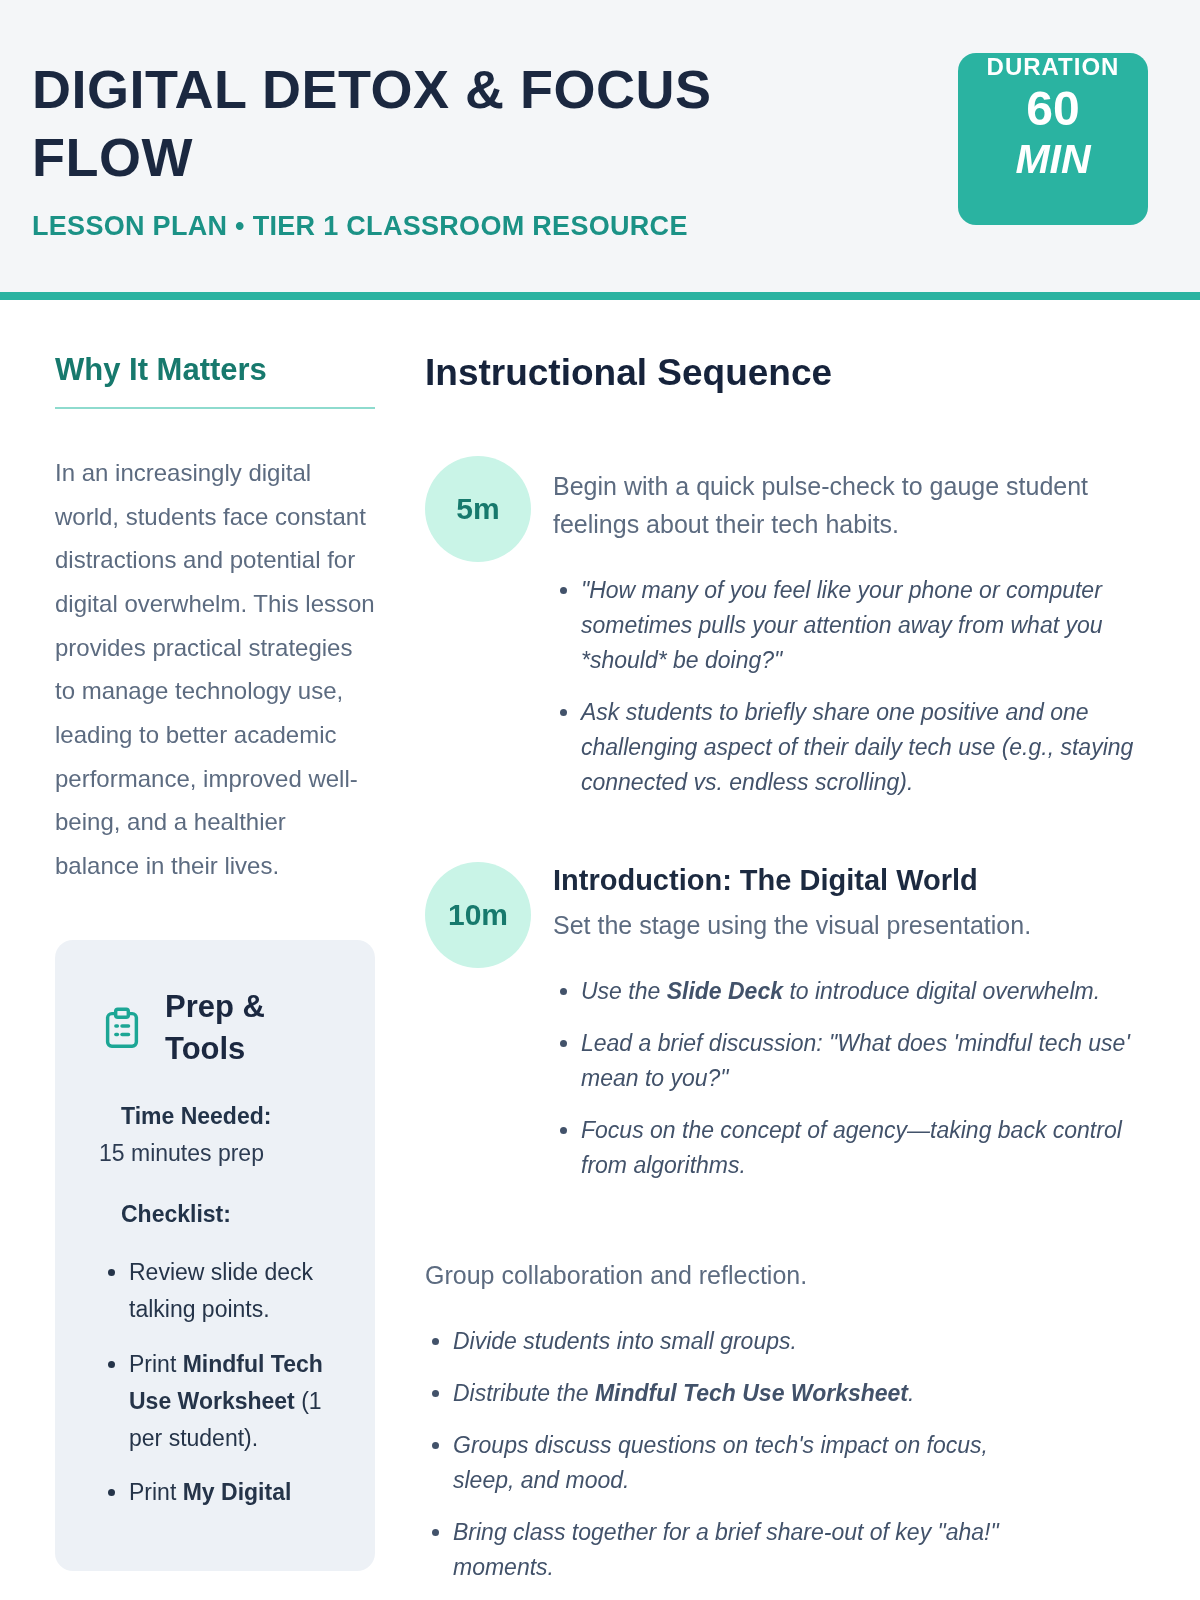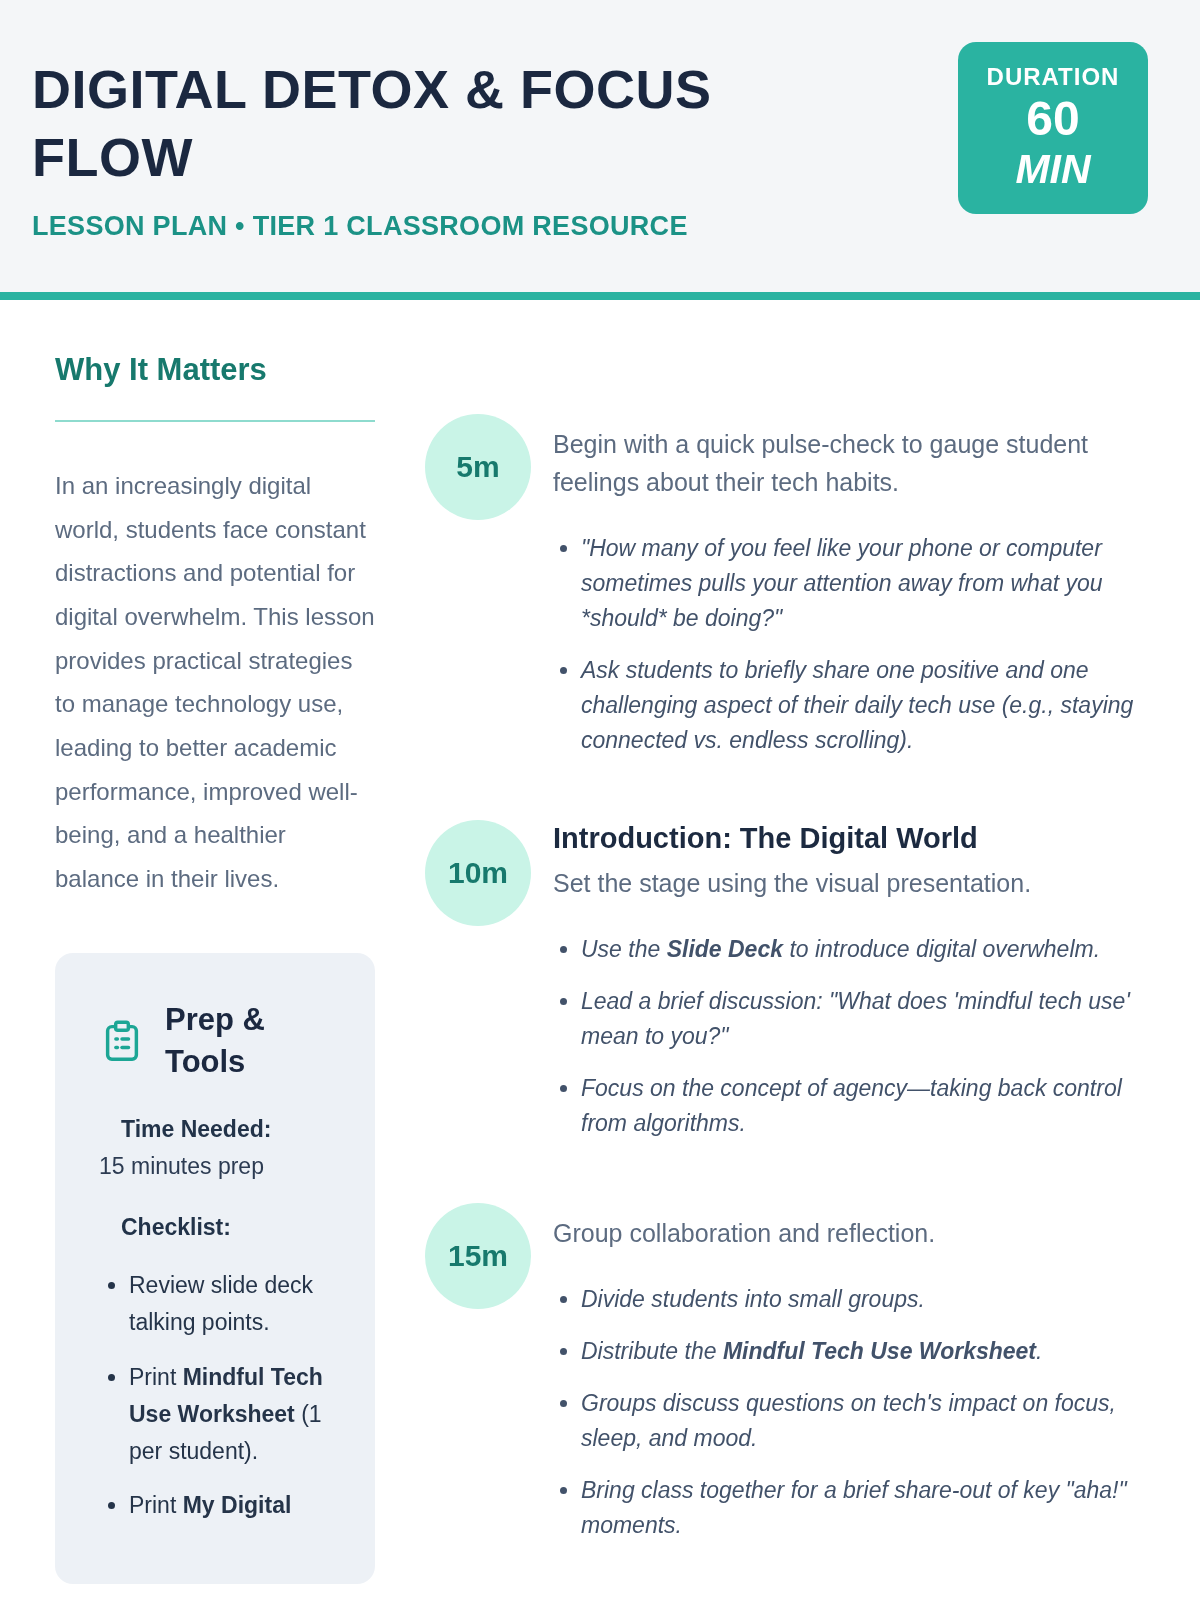--- a/index.html
+++ b/index.html
@@ -29,36 +29,36 @@
   }
   .page-title{
     font-size:54px;font-weight:800;color:var(--navy);
     line-height:1.25;letter-spacing:.5px;max-width:830px;
   }
   .page-subtitle{
     margin-top:20px;font-size:27px;font-weight:700;
     color:#1b9286;letter-spacing:.3px;
   }
   .badge{
-    position:absolute;top:42px;right:52px;
+    position:absolute;top:53px;right:52px;
     width:190px;height:172px;border-radius:18px;
     background:var(--accent);color:#ffffff;
-    display:flex;flex-direction:column;align-items:center;justify-content:center;
+    display:flex;flex-direction:column;align-items:center;
   }
   .badge-label{font-size:24px;font-weight:700;letter-spacing:1px;}
   .badge-value{font-size:48px;font-weight:700;line-height:1.15;}
   .badge-unit{font-size:41px;font-weight:700;font-style:italic;line-height:1.15;}
   
   .main{display:flex;gap:50px;padding:52px 55px 0 55px;align-items:flex-start;}
   .left-col{width:320px;flex:none;}
   .right-col{flex:1;min-width:0;}
   
   .why-heading{
     font-size:31px;font-weight:800;color:var(--accent-dark);
-    padding-bottom:32px;border-bottom:2px solid var(--accent-line);
+    padding-bottom:19px;border-bottom:2px solid var(--accent-line);
   }
   .why-body{margin-top:42px;font-size:24px;line-height:1.82;color:var(--slate);}
   
   .prep-card{
     margin-top:52px;background:var(--card-bg);border-radius:18px;
     padding:46px 40px 60px 44px;
   }
   .prep-head{display:flex;gap:20px;align-items:center;margin-bottom:34px;}
   .clipboard{flex:none;width:46px;height:46px;display:block;}
   .prep-heading{font-size:31px;font-weight:800;color:var(--navy);line-height:1.35;}
@@ -128,20 +128,21 @@
         <div class="prep-label">Checklist:</div>
         <ul class="checklist">
           <li><span>Review slide deck talking points.</span><strong></strong><span></span></li>
           <li><span>Print </span><strong>Mindful Tech Use Worksheet</strong><span> (1 per student).</span></li>
           <li><span>Print </span><strong>My Digital</strong><span></span></li>
         </ul>
       </section>
     </aside>
 
     <section class="right-col">
+      <h2 class="seq-heading">Instructional Sequence</h2>
 
       <div class="seq-item">
         <div class="time-circle">5m</div>
         <div class="seq-content">
           <p class="seq-desc">Begin with a quick pulse-check to gauge student feelings about their tech habits.</p>
           <ul class="seq-bullets">
             <li><span>"How many of you feel like your phone or computer sometimes pulls your attention away from what you *should* be doing?"</span><strong></strong><span></span></li>
             <li><span>Ask students to briefly share one positive and one challenging aspect of their daily tech use (e.g., staying connected vs. endless scrolling).</span><strong></strong><span></span></li>
           </ul>
         </div>
@@ -154,21 +155,20 @@
           <p class="seq-desc">Set the stage using the visual presentation.</p>
           <ul class="seq-bullets">
             <li><span>Use the </span><strong>Slide Deck</strong><span> to introduce digital overwhelm.</span></li>
             <li><span>Lead a brief discussion: "What does 'mindful tech use' mean to you?"</span><strong></strong><span></span></li>
             <li><span>Focus on the concept of agency—taking back control from algorithms.</span><strong></strong><span></span></li>
           </ul>
         </div>
       </div>
 
       <div class="seq-item">
-        <div class="time-circle">15m</div>
         <div class="seq-content">
           <p class="seq-desc">Group collaboration and reflection.</p>
           <ul class="seq-bullets">
             <li><span>Divide students into small groups.</span><strong></strong><span></span></li>
             <li><span>Distribute the </span><strong>Mindful Tech Use Worksheet</strong><span>.</span></li>
             <li><span>Groups discuss questions on tech's impact on focus, sleep, and mood.</span><strong></strong><span></span></li>
             <li><span>Bring class together for a brief share-out of key "aha!" moments.</span><strong></strong><span></span></li>
           </ul>
         </div>
       </div>

